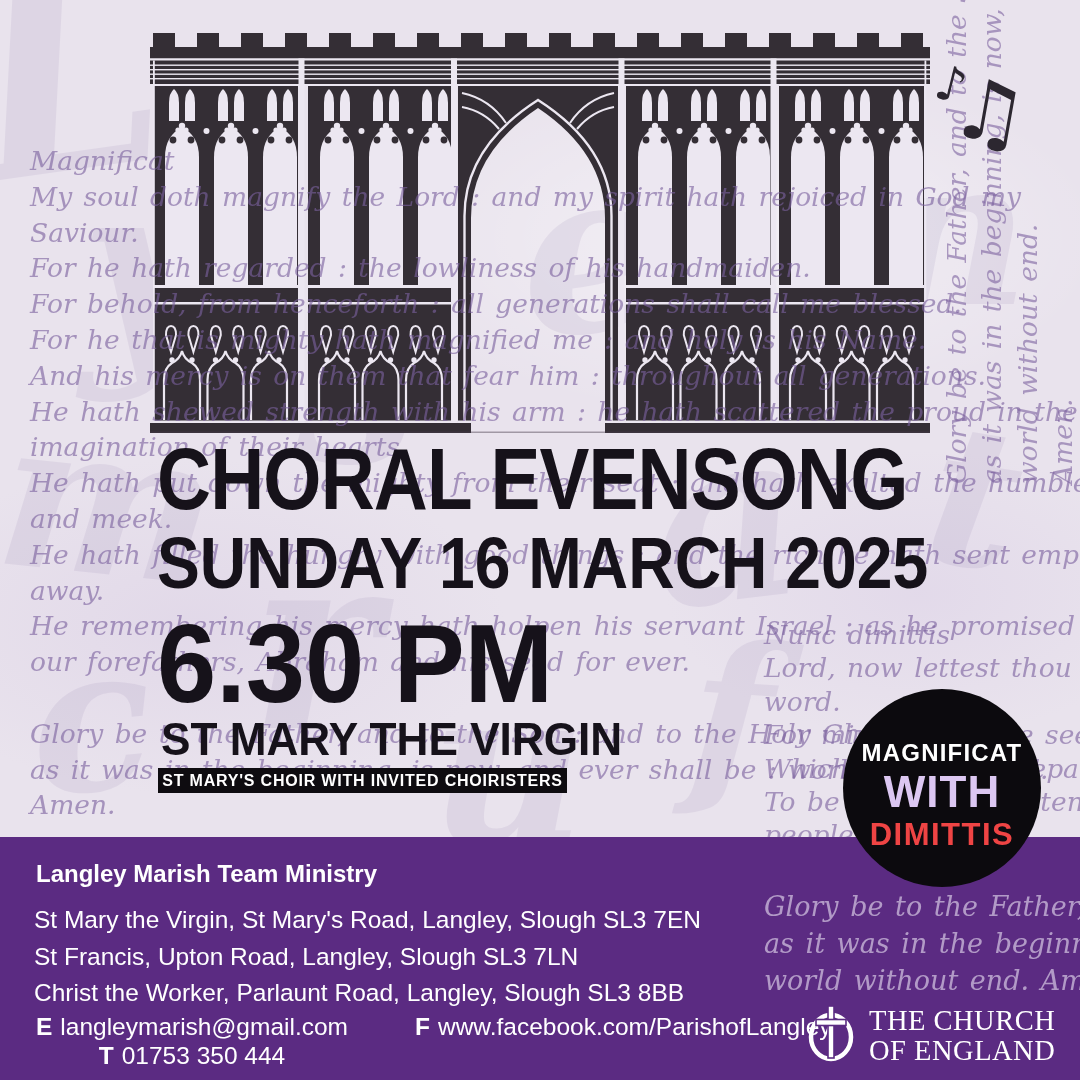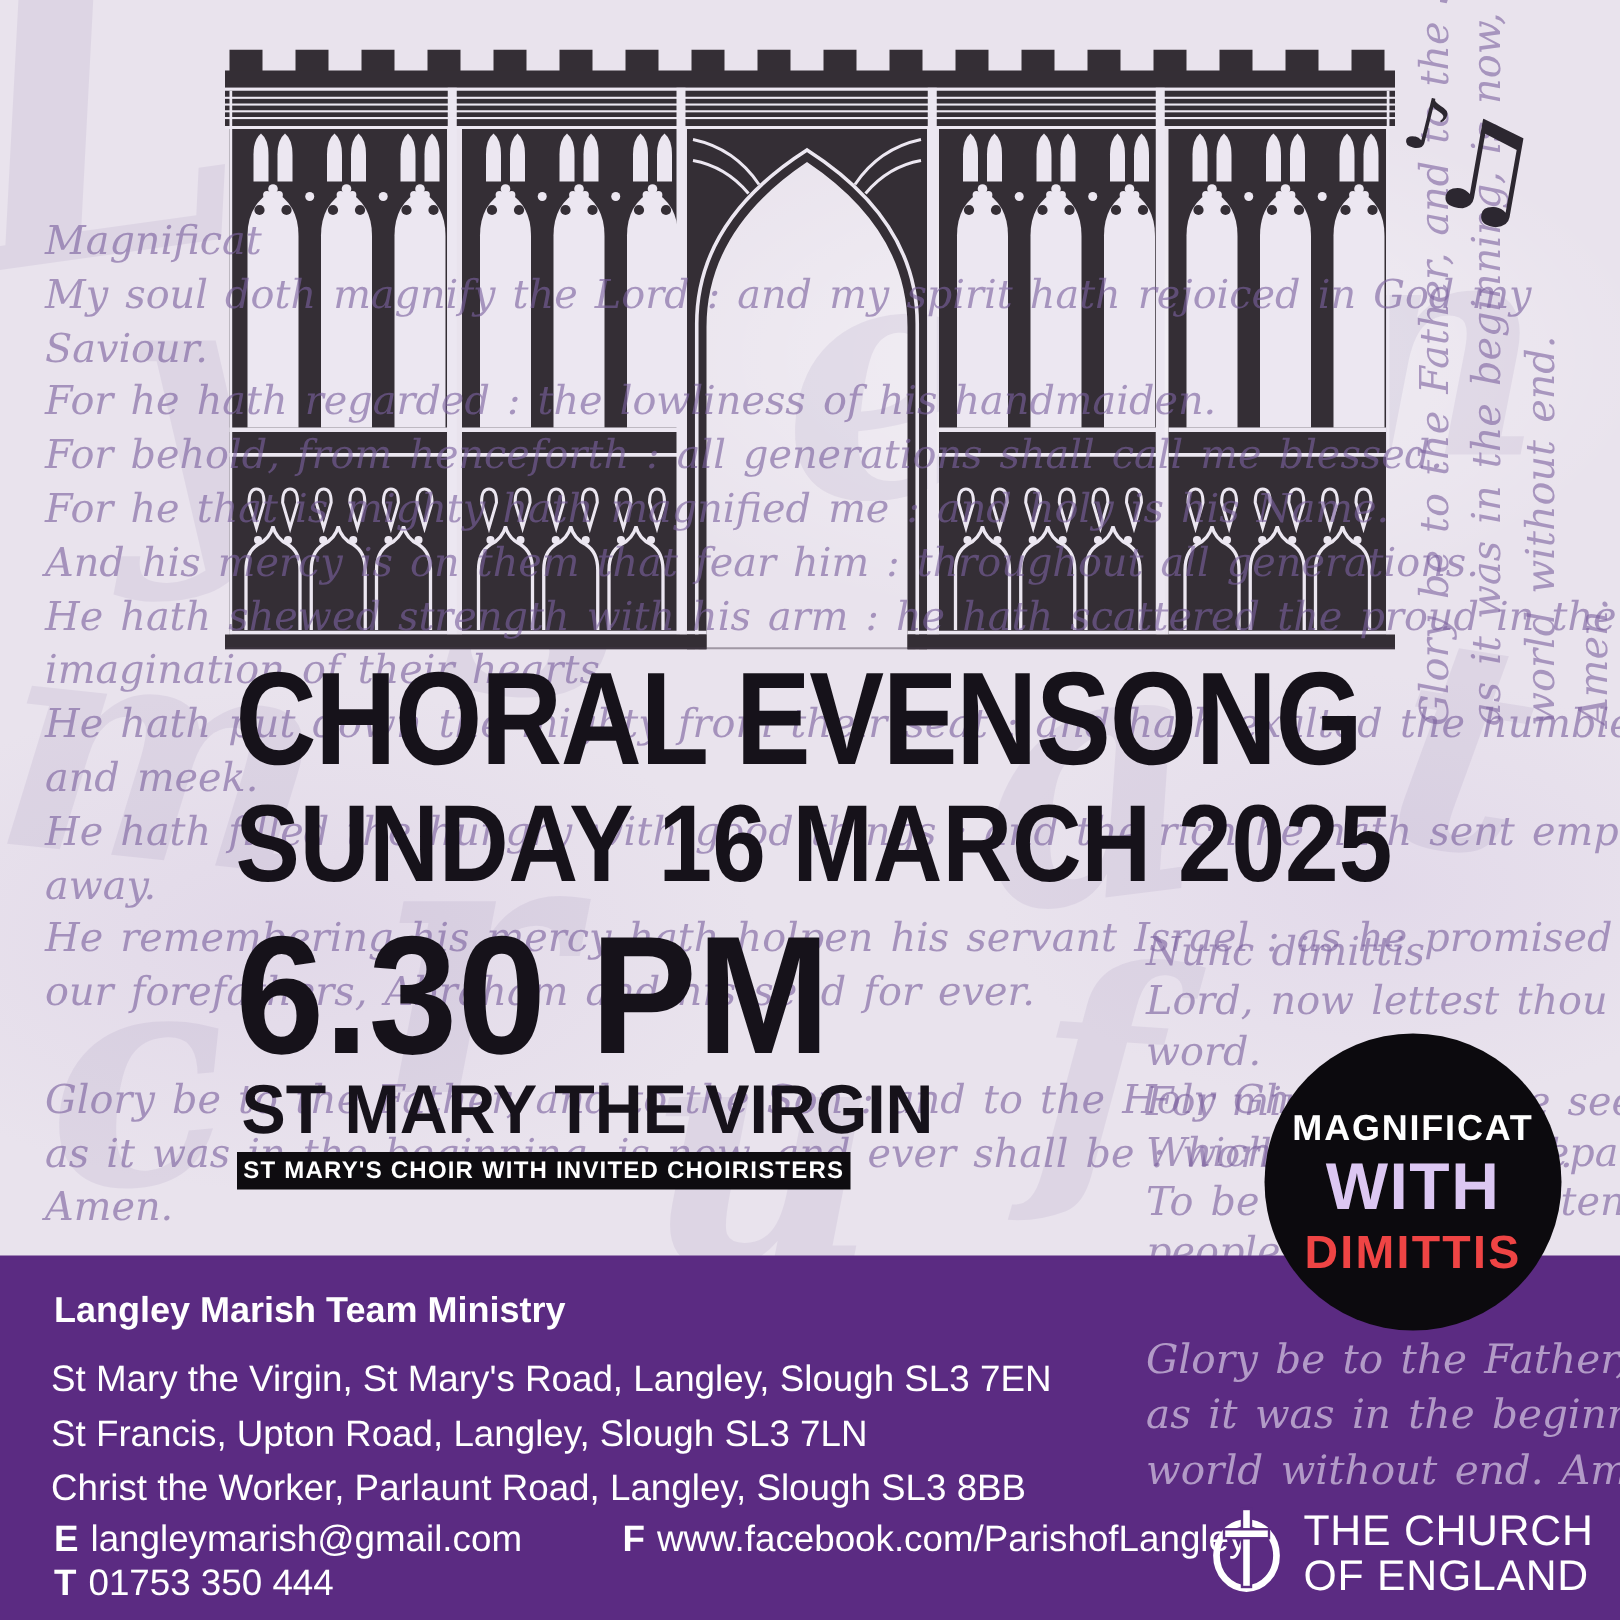--- a/index.html
+++ b/index.html
@@ -80,26 +80,26 @@
   
   .note{position:absolute;color:#2c2730;z-index:4;font-family:"DejaVu Sans", sans-serif;line-height:1;}
   #note-small{left:936px;top:60px;font-size:48px;transform:rotate(14deg);}
   #note-big{left:952px;top:70px;font-size:84px;transform:rotate(10deg);}
 
   
   #footer{position:absolute;left:0;top:837px;width:1080px;height:243px;background:#5b2b82;z-index:4;}
   #ministry{position:absolute;left:36px;top:860px;color:#fff;font-weight:bold;font-size:24px;z-index:6;}
   #addresses{position:absolute;left:34px;top:902px;color:#fff;font-size:24.5px;line-height:36.5px;white-space:pre;z-index:6;}
   .contact-col{position:absolute;top:1013px;color:#fff;font-size:24.5px;line-height:28.5px;z-index:6;}
-  #contact-left{left:36px;}
+  #contact-left{left:36px;text-align:center;}
   #contact-right{left:415px;}
   .contact-col b{font-weight:bold;margin-right:8px;}
 
   
-  #coe{position:absolute;left:806px;top:1004px;z-index:6;display:flex;align-items:flex-start;}
+  #coe{position:absolute;left:806px;top:1004px;z-index:6;display:flex;align-items:flex-start;font-family:Liberation Serif, serif;}
   #coe-symbol{width:50px;height:58px;}
   #coe-text{margin-left:13px;color:#fff;font-size:28.5px;line-height:30px;letter-spacing:0.5px;white-space:pre;margin-top:2px;font-weight:normal;}
 </style>
 </head>
 <body>
 
 <div id="texture">
   <span class="glyph">L</span>
   <span class="glyph">y</span>
   <span class="glyph">m</span>

